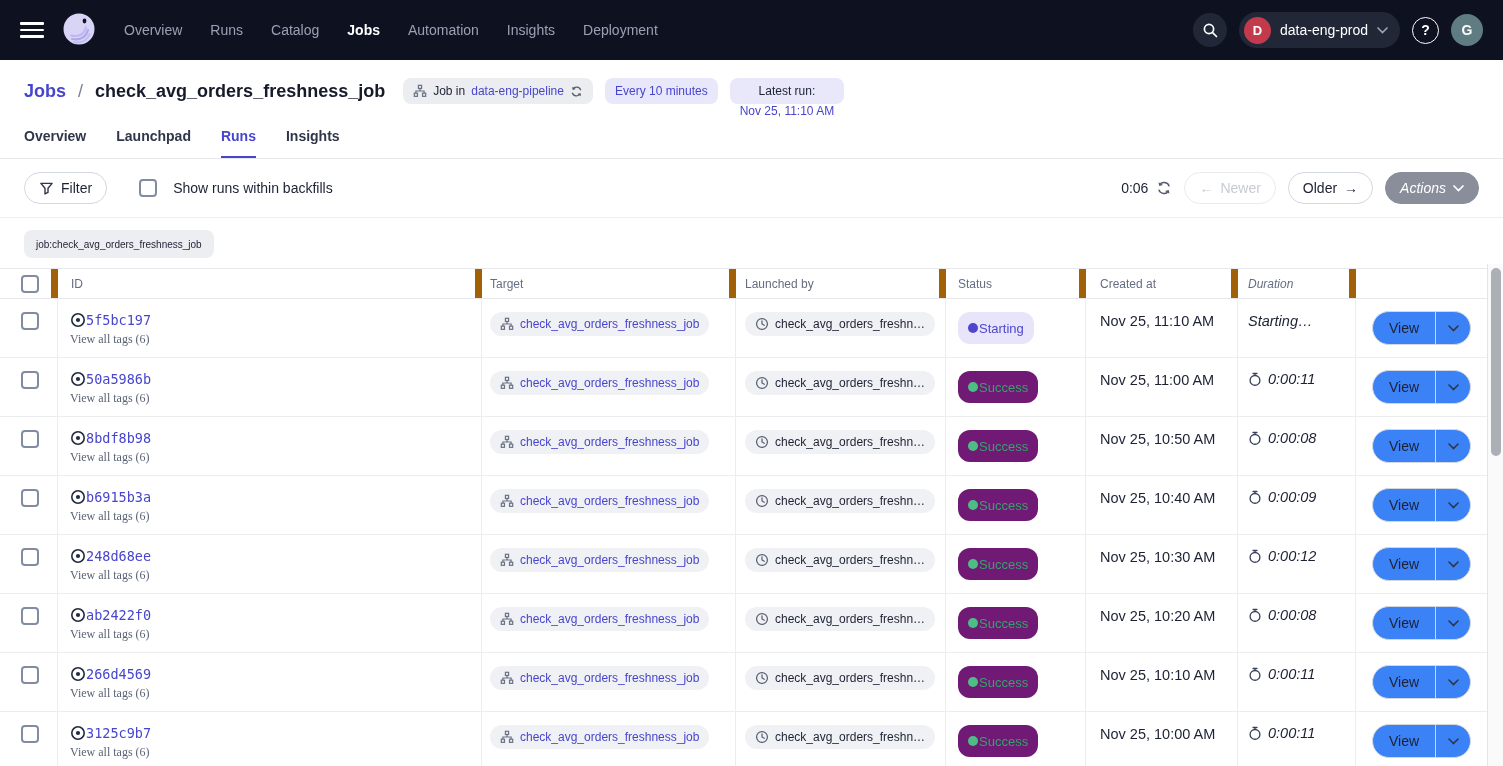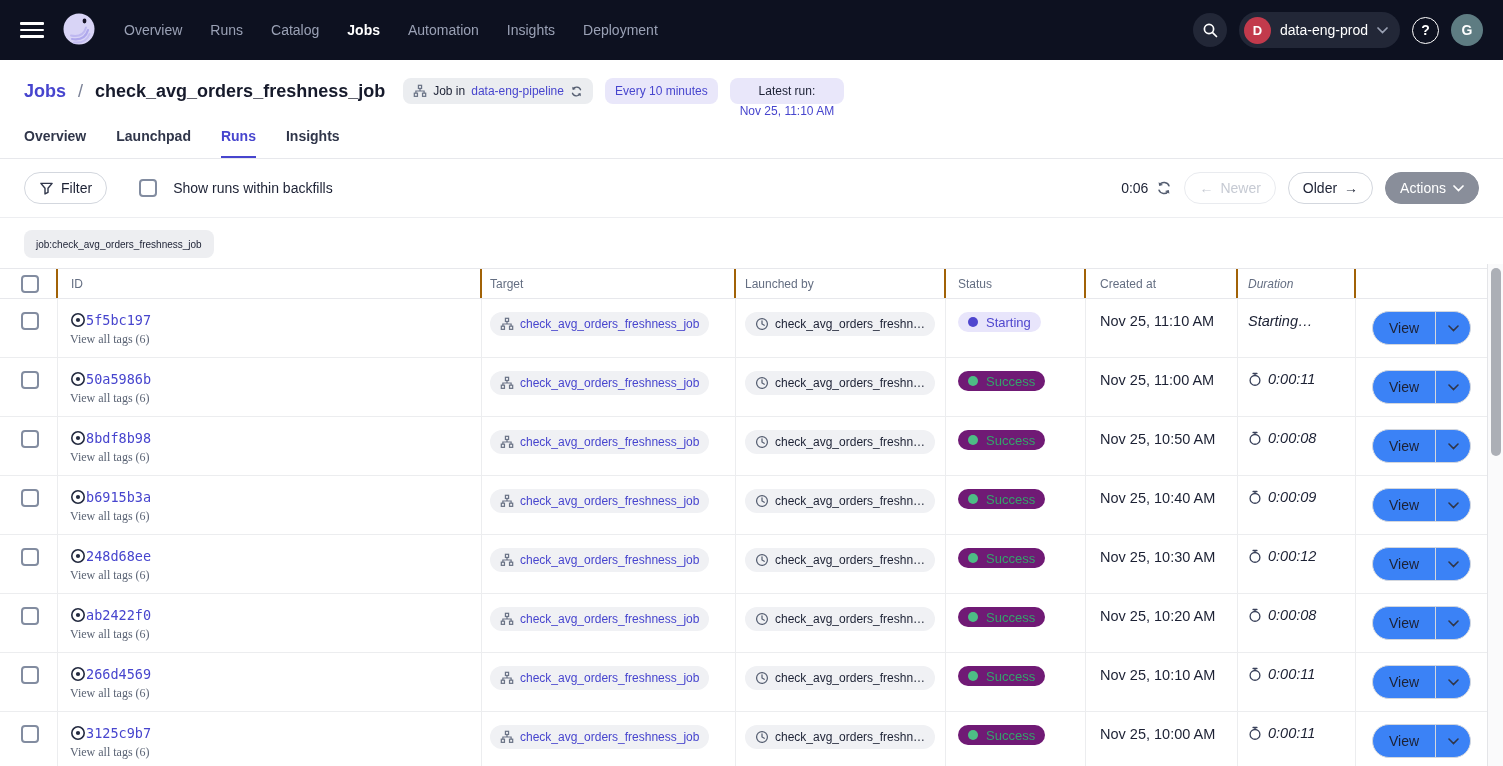--- a/index.html
+++ b/index.html
@@ -39,55 +39,55 @@
 
   
   .tabs-wrap { border-bottom:1px solid #E7E8EC; padding:0 24px; margin-top:16px; display:flex; gap:30px; }
   .tab { font-size:14px; font-weight:600; color:#30364A; padding:8px 0 12px; cursor:pointer; border-bottom:2px solid transparent; }
   .tab.active { color:#4745CE; border-bottom-color:#4745CE; }
 
   
   .toolbar { padding:13px 24px; display:flex; align-items:center; border-bottom:1px solid #EDEEF1; }
   .btn { height:32px; border-radius:16px; border:1px solid #D3D7DE; background:#fff; display:inline-flex; align-items:center; gap:7px; padding:0 14px; font-size:14px; color:#1C2134; cursor:pointer; font-family:inherit; }
   .btn.disabled { color:#C6CAD3; border-color:#E9EBEF; cursor:default; }
-  .btn.filled { background:#898E9A; border-color:#898E9A; color:#fff; }
+  .btn.filled { background:#898E9A; border-color:#898E9A; color:#fff;font-style:italic; }
   .checkbox { display:inline-block; width:18px; height:18px; border:2px solid #828CA0; border-radius:4px; background:#fff; cursor:pointer; }
   .backfill-wrap { display:flex; align-items:center; gap:16px; margin-left:32px; }
   .backfill-label { font-size:14px; }
   .toolbar-right { margin-left:auto; display:flex; align-items:center; gap:12px; }
   .countdown { font-size:14px; color:#1C2134; display:flex; align-items:center; gap:8px; }
 
   
   .tag-row { padding:12px 24px 10px; }
   .tag-pill { display:inline-flex; align-items:center; height:28px; border-radius:8px; background:#EDEEF1; padding:0 12px; font-size:10px; color:#1C2134; }
 
   
   .table { width:1487px; }
   .thead { display:flex; border-top:1px solid #E7E8EC; border-bottom:1px solid #E7E8EC; height:31px; }
-  .th { font-size:12px; color:#646E82; display:flex; align-items:center; padding-left:12px; border-right:2px solid #a16207; }
+  .th { font-size:12px; color:#646E82; display:flex; align-items:center; padding-left:12px; border-right:7px solid #a16207; }
   .tr { display:flex; height:59px; border-bottom:1px solid #ECEDEF; }
   .td { padding:13px 0 0 12px; border-right:1px solid #ECEDEF; overflow:hidden; }
   .c-check { width:58px; padding-left:21px !important; }
   .c-id { width:424px; }
   .c-target { width:254px; padding-left:8px !important; }
   .c-launched { width:210px; padding-left:9px !important; }
   .c-status { width:140px; }
   .c-created { width:152px; padding-left:14px !important; }
   .c-duration { width:118px; padding-left:10px !important;font-style:italic; }
   .c-actions { width:131px; border-right:none !important; display:flex; align-items:center; justify-content:center; padding:0 !important; }
   .thead .c-check { padding-top:0; display:flex; align-items:center; }
   .thead .c-id { padding-left:13px; }
 
   .idline { display:flex; align-items:center; gap:0; }
   .runid { font-family:"DejaVu Sans Mono", monospace; font-size:13.5px; color:#4745CE; text-decoration:none; cursor:pointer; }
   .tagslink { display:inline-block; margin-top:4px; font-size:12px; color:#5A6374; cursor:pointer; text-decoration:none;font-family:Liberation Serif, serif; }
   .chip { display:inline-flex; align-items:center; gap:6px; height:24px; border-radius:12px; background:#F0F1F4; padding:0 10px; font-size:12px; max-width:100%; cursor:pointer; }
   .chiptext { white-space:nowrap; }
   .chip .accent { color:#4745CE; }
-  .status { display:inline-flex; align-items:center; gap:8px; height:20px; border-radius:12px; padding:0 10px; font-size:13px; }
+  .status { display:inline-flex; align-items:center; gap:1px; height:32px; border-radius:12px; padding:0 10px; font-size:13px; }
   .status .dot { width:10px; height:10px; border-radius:50%; }
   .status.starting { background:#E8E5FB; color:#4F46CE; }
   .status.starting .dot { background:#4F46CE; }
   .status.success { background:#701a75; color:#35A26B; }
   .status.success .dot { background:#4DBD85; }
   .created-txt { font-size:14.5px; color:#1C2134; }
   .dur { display:inline-flex; align-items:center; gap:6px; font-size:14.5px; color:#1C2134; }
   .viewbtn { display:inline-flex; height:34px; border:1px solid #D3D7DE; border-radius:17px; overflow:hidden; background:#3b82f6; }
   .vb-main { border:none; background:none; font-family:inherit; font-size:14px; color:#1C2134; padding:0 16px; cursor:pointer; border-right:1px solid #D3D7DE; }
   .vb-caret { border:none; background:none; width:34px; cursor:pointer; display:flex; align-items:center; justify-content:center; }

